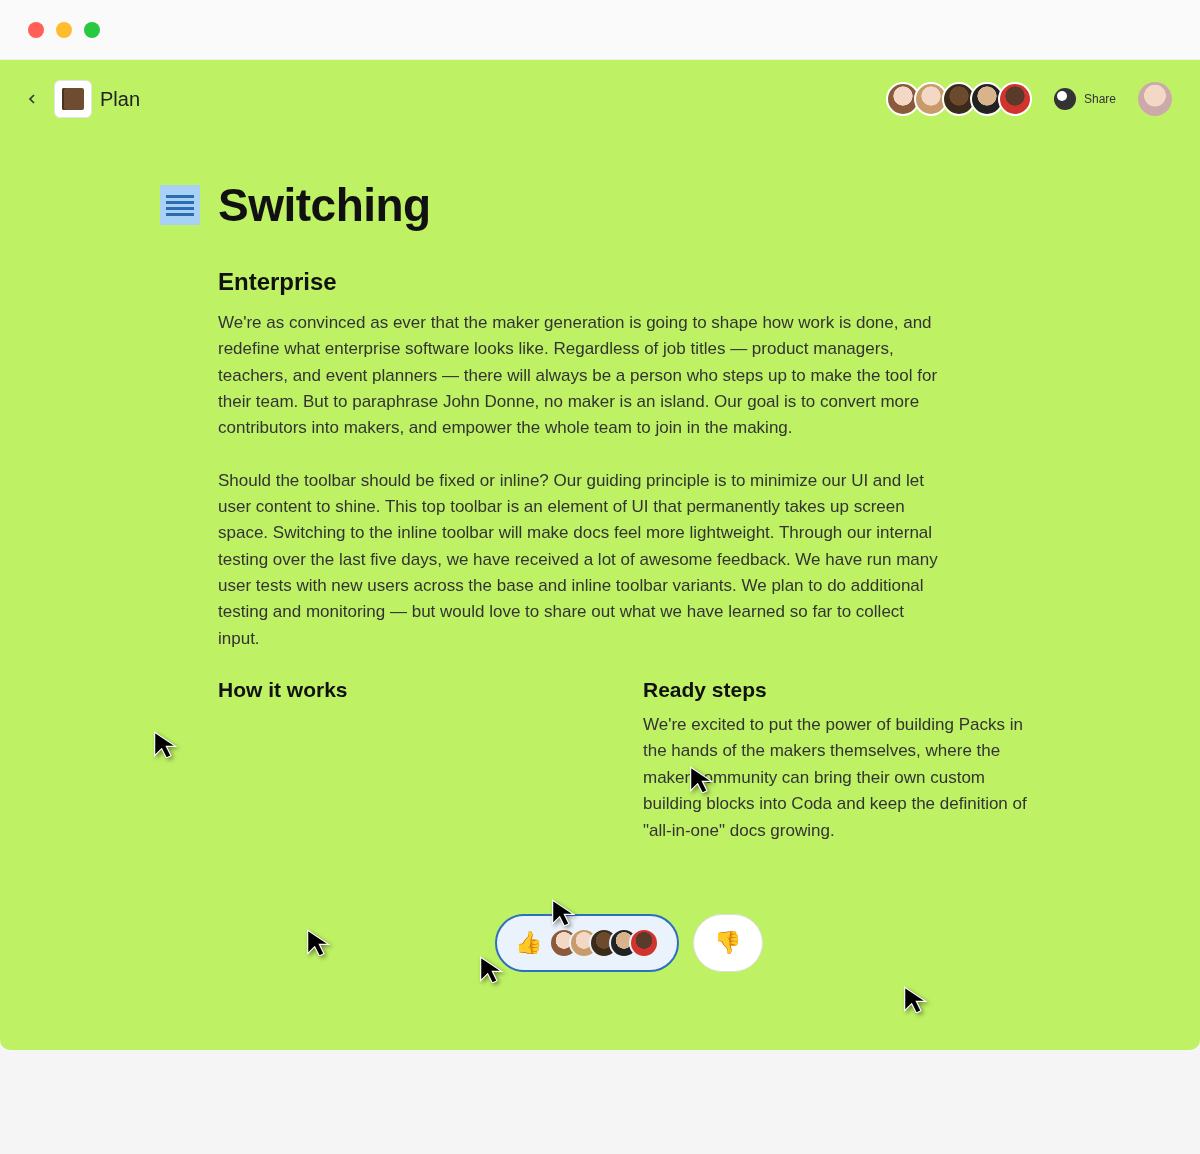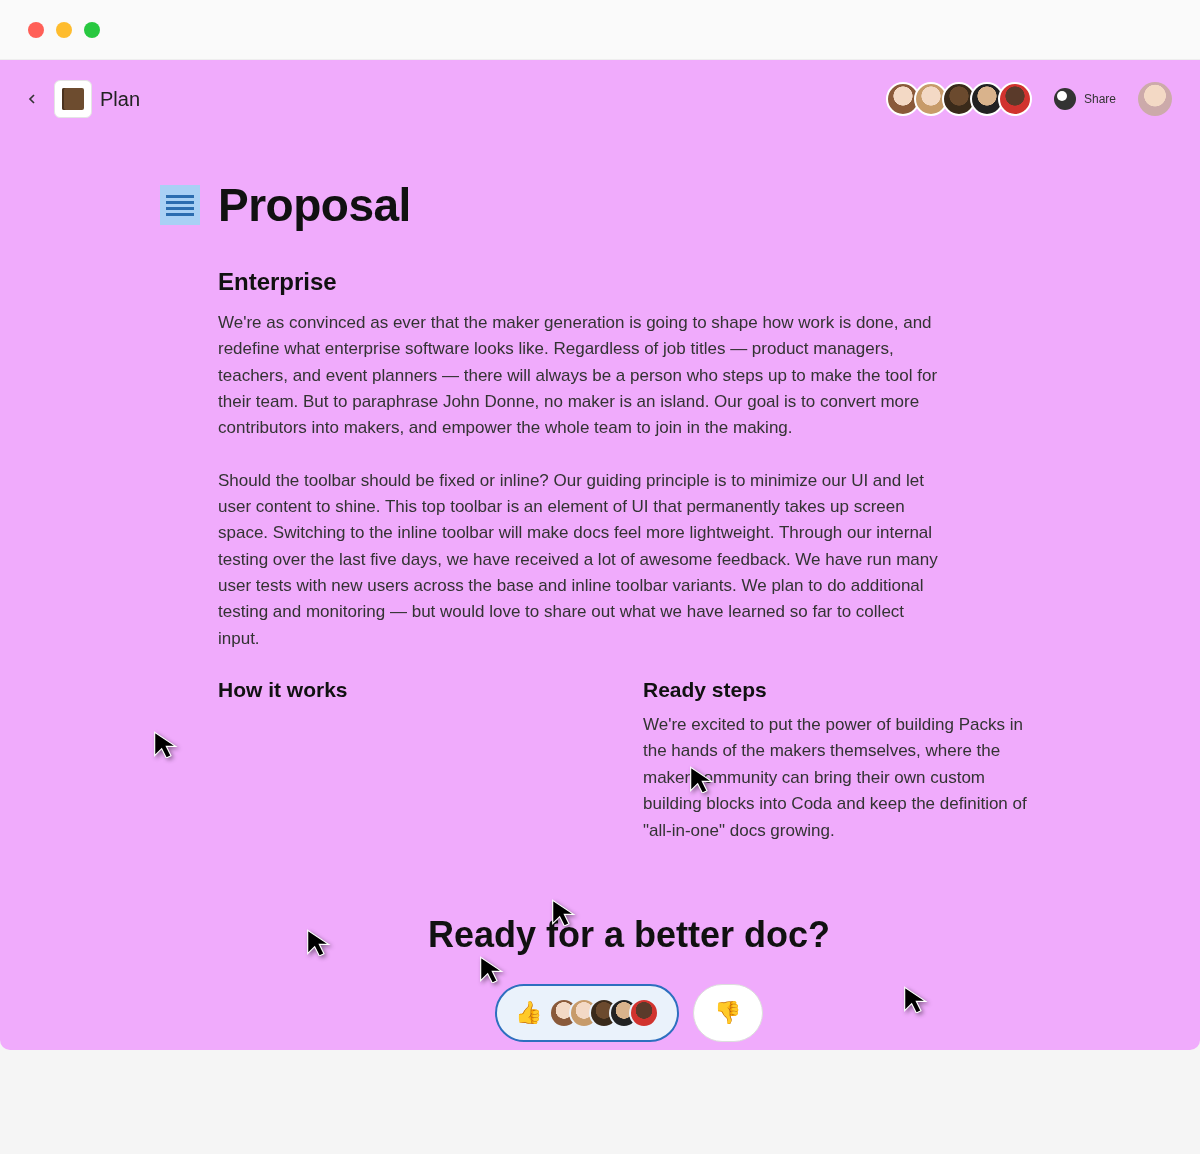--- a/index.html
+++ b/index.html
@@ -4,21 +4,21 @@
 <style>
   * { box-sizing: border-box; margin: 0; padding: 0; }
   body {
     font-family: -apple-system, BlinkMacSystemFont, "Segoe UI", Helvetica, Arial, sans-serif;
     background: #f5f5f5;
     width: 1200px;
     height: 1154px;
     overflow: hidden;
   }
   .window {
-    background: #f0abfc;
+    background: #bef264;
     width: 100%;
     height: 1050px;
     position: relative;
     border-radius: 0 0 10px 10px;
   }
   .titlebar {
     height: 60px;
     background: #fafafa;
     display: flex;
     align-items: center;
@@ -172,40 +172,39 @@
   </div>
 
   <div class="content">
     <div class="page-title-row">
       <div class="page-icon">
         <span class="line"></span>
           <span class="line"></span>
           <span class="line"></span>
           <span class="line"></span>
       </div>
-      <h1 class="page-title">Proposal</h1>
+      <h1 class="page-title">Switching</h1>
     </div>
 
     <div class="body-col">
       <h2 class="section-h">Enterprise</h2>
       <p class="para">We're as convinced as ever that the maker generation is going to shape how work is done, and redefine what enterprise software looks like. Regardless of job titles — product managers, teachers, and event planners — there will always be a person who steps up to make the tool for their team. But to paraphrase John Donne, no maker is an island. Our goal is to convert more contributors into makers, and empower the whole team to join in the making.</p>
       <p class="para">Should the toolbar should be fixed or inline? Our guiding principle is to minimize our UI and let user content to shine. This top toolbar is an element of UI that permanently takes up screen space. Switching to the inline toolbar will make docs feel more lightweight. Through our internal testing over the last five days, we have received a lot of awesome feedback. We have run many user tests with new users across the base and inline toolbar variants. We plan to do additional testing and monitoring — but would love to share out what we have learned so far to collect input.</p>
 
       <div class="two-col">
         <div class="col">
           <h3 class="section-h">How it works</h3>
         </div>
         <div class="col">
           <h3 class="section-h">Ready steps</h3>
           <p class="para">We're excited to put the power of building Packs in the hands of the makers themselves, where the maker community can bring their own custom building blocks into Coda and keep the definition of "all-in-one" docs growing.</p>
         </div>
       </div>
 
       <div class="cta">
-        <h2 class="cta-h">Ready for a better doc?</h2>
         <div class="reactions">
           <div class="pill up">
             <span class="thumb">👍</span>
             <div class="mini-avatars">
               <span class="mini-avatar av1"></span>
               <span class="mini-avatar av2"></span>
               <span class="mini-avatar av3"></span>
               <span class="mini-avatar av4"></span>
               <span class="mini-avatar av5"></span>
             </div>

